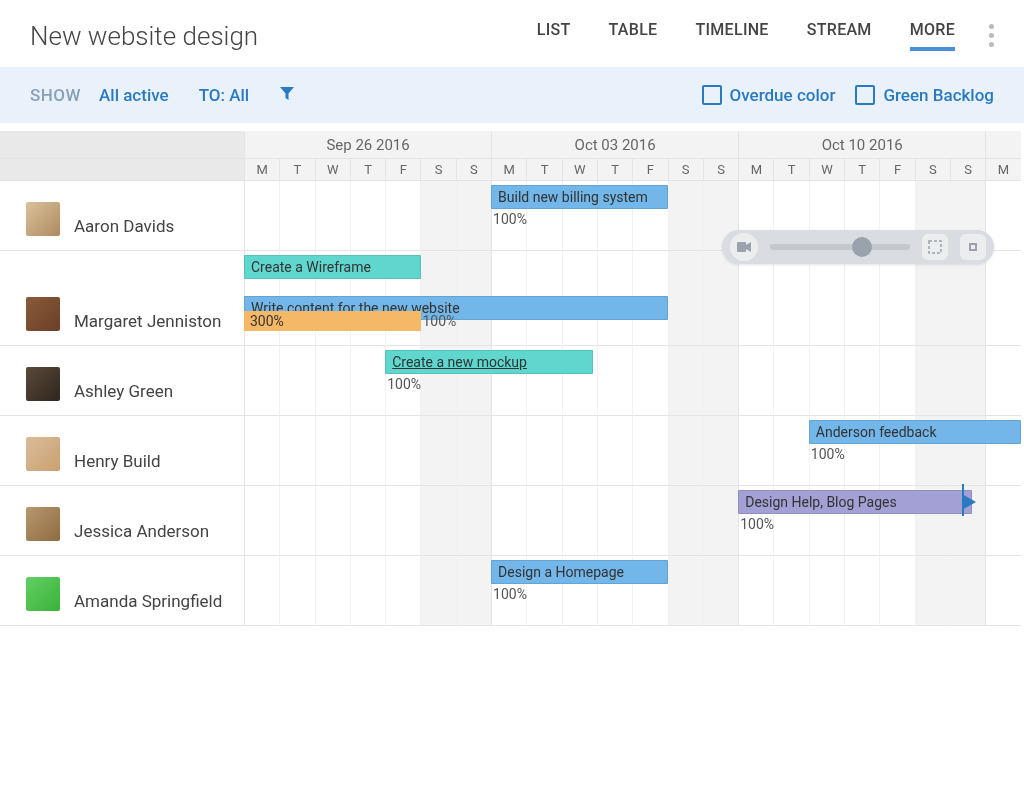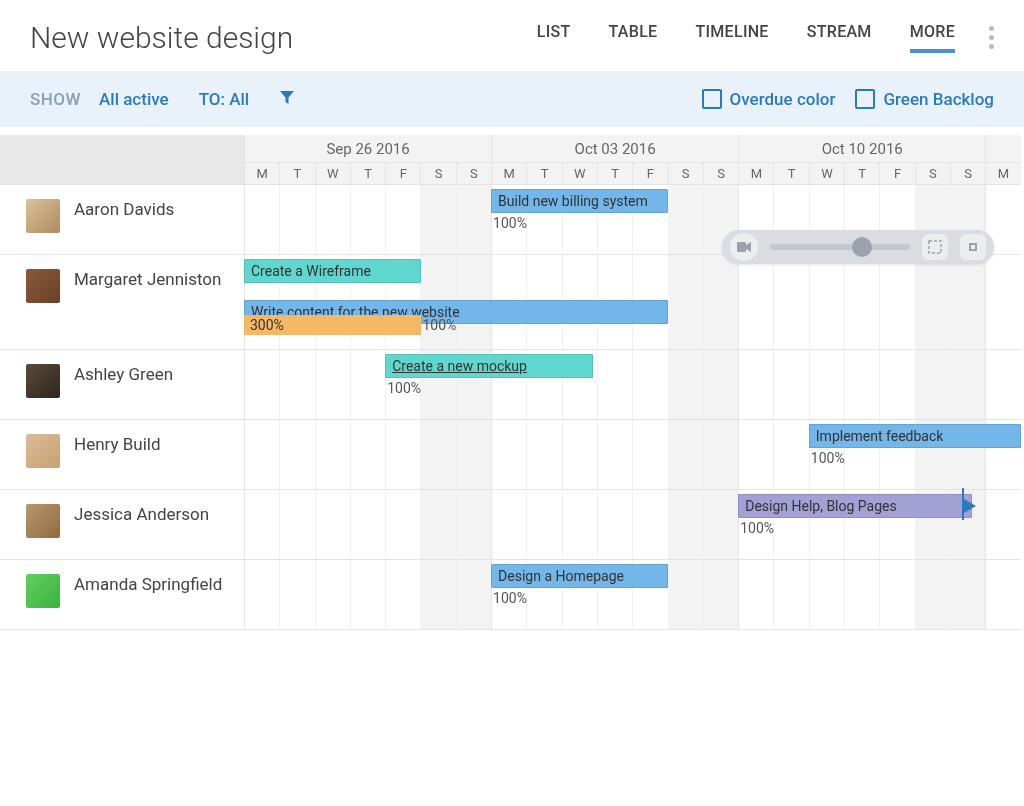--- a/index.html
+++ b/index.html
@@ -12,21 +12,21 @@
     overflow: hidden;
   }
   
   .header {
     display: flex;
     align-items: center;
     padding: 20px 30px 16px 30px;
     border-bottom: 0;
   }
   .header .title {
-    font-size: 30px;
+    font-size: 26px;
     font-weight: 300;
     color: #444;
     flex: 1;
   }
   .tabs {
     display: flex;
     align-items: center;
     gap: 38px;
     font-size: 16px;
     color: #444;
@@ -68,21 +68,21 @@
     display:flex; align-items:center; justify-content:center;
     background:#f3f3f3;
     color:#666;
   }
   .hdr-blank { background:#e9e9e9; border-bottom:1px solid #e4e4e4; }
   .hdr-week { height:28px; font-size:15px; }
   .hdr-day  { height:22px; font-size:13px; }
 
   
   .personcell {
-    display:flex; align-items:flex-start; gap:14px;
+    display:flex; align-items:flex-end; gap:14px;
     padding: 14px 10px 14px 26px;
     border-bottom:1px solid #e4e4e4;
     background:#fff;
     font-size:17px;
     color:#444;
   }
   .avatar {
     width:34px; height:34px; border-radius:2px;
     background:#ccc;
     display:flex; align-items:center; justify-content:center;
@@ -404,21 +404,21 @@
     </div>
   <div id="overlays">
       <div class="bar" style="top: 54px; left: 491.1px; width: 176.5px; background: rgb(115, 182, 233); position: absolute;">Build new billing system</div>
       <div class="pct" style="top: 80px; left: 493.1px;">100%</div>
       <div class="bar" style="top: 124px; left: 244px; width: 176.5px; background: rgb(95, 215, 207); position: absolute;">Create a Wireframe</div>
       <div class="bar" style="top: 152px; left: 244px; width: 423.6px; background: rgb(115, 182, 233); position: absolute; margin-top: 13px;">Write content for the new website</div>
       <div class="pct orange-bg" style="top: 180px; left: 244px; width: 176.5px;">300%</div>
       <div class="pct" style="top: 182px; left: 422.5px;">100%</div>
       <div class="bar" style="top: 219px; left: 385.2px; width: 208px; background: rgb(95, 215, 207); position: absolute; text-decoration: underline;">Create a new mockup</div>
       <div class="pct" style="top: 245px; left: 387.2px;">100%</div>
-      <div class="bar" style="top: 289px; left: 808.8px; width: 211.8px; background: rgb(115, 182, 233); position: absolute;">Implement feedback</div>
+      <div class="bar" style="top: 289px; left: 808.8px; width: 211.8px; background: rgb(115, 182, 233); position: absolute;">Anderson feedback</div>
       <div class="pct" style="top: 315px; left: 810.8px;">100%</div>
       <div class="bar" style="top: 359px; left: 738.2px; width: 234px; background: rgb(163, 160, 214); position: absolute;">Design Help, Blog Pages</div>
       <div class="pct" style="top: 385px; left: 740.2px;">100%</div>
       <div class="flag" style="top: 363px; left: 962px;"></div>
       <div class="bar" style="top: 429px; left: 491.1px; width: 176.5px; background: rgb(115, 182, 233); position: absolute;">Design a Homepage</div>
       <div class="pct" style="top: 455px; left: 493.1px;">100%</div>
     </div>
 </div>
 
 <div class="zoombar">

